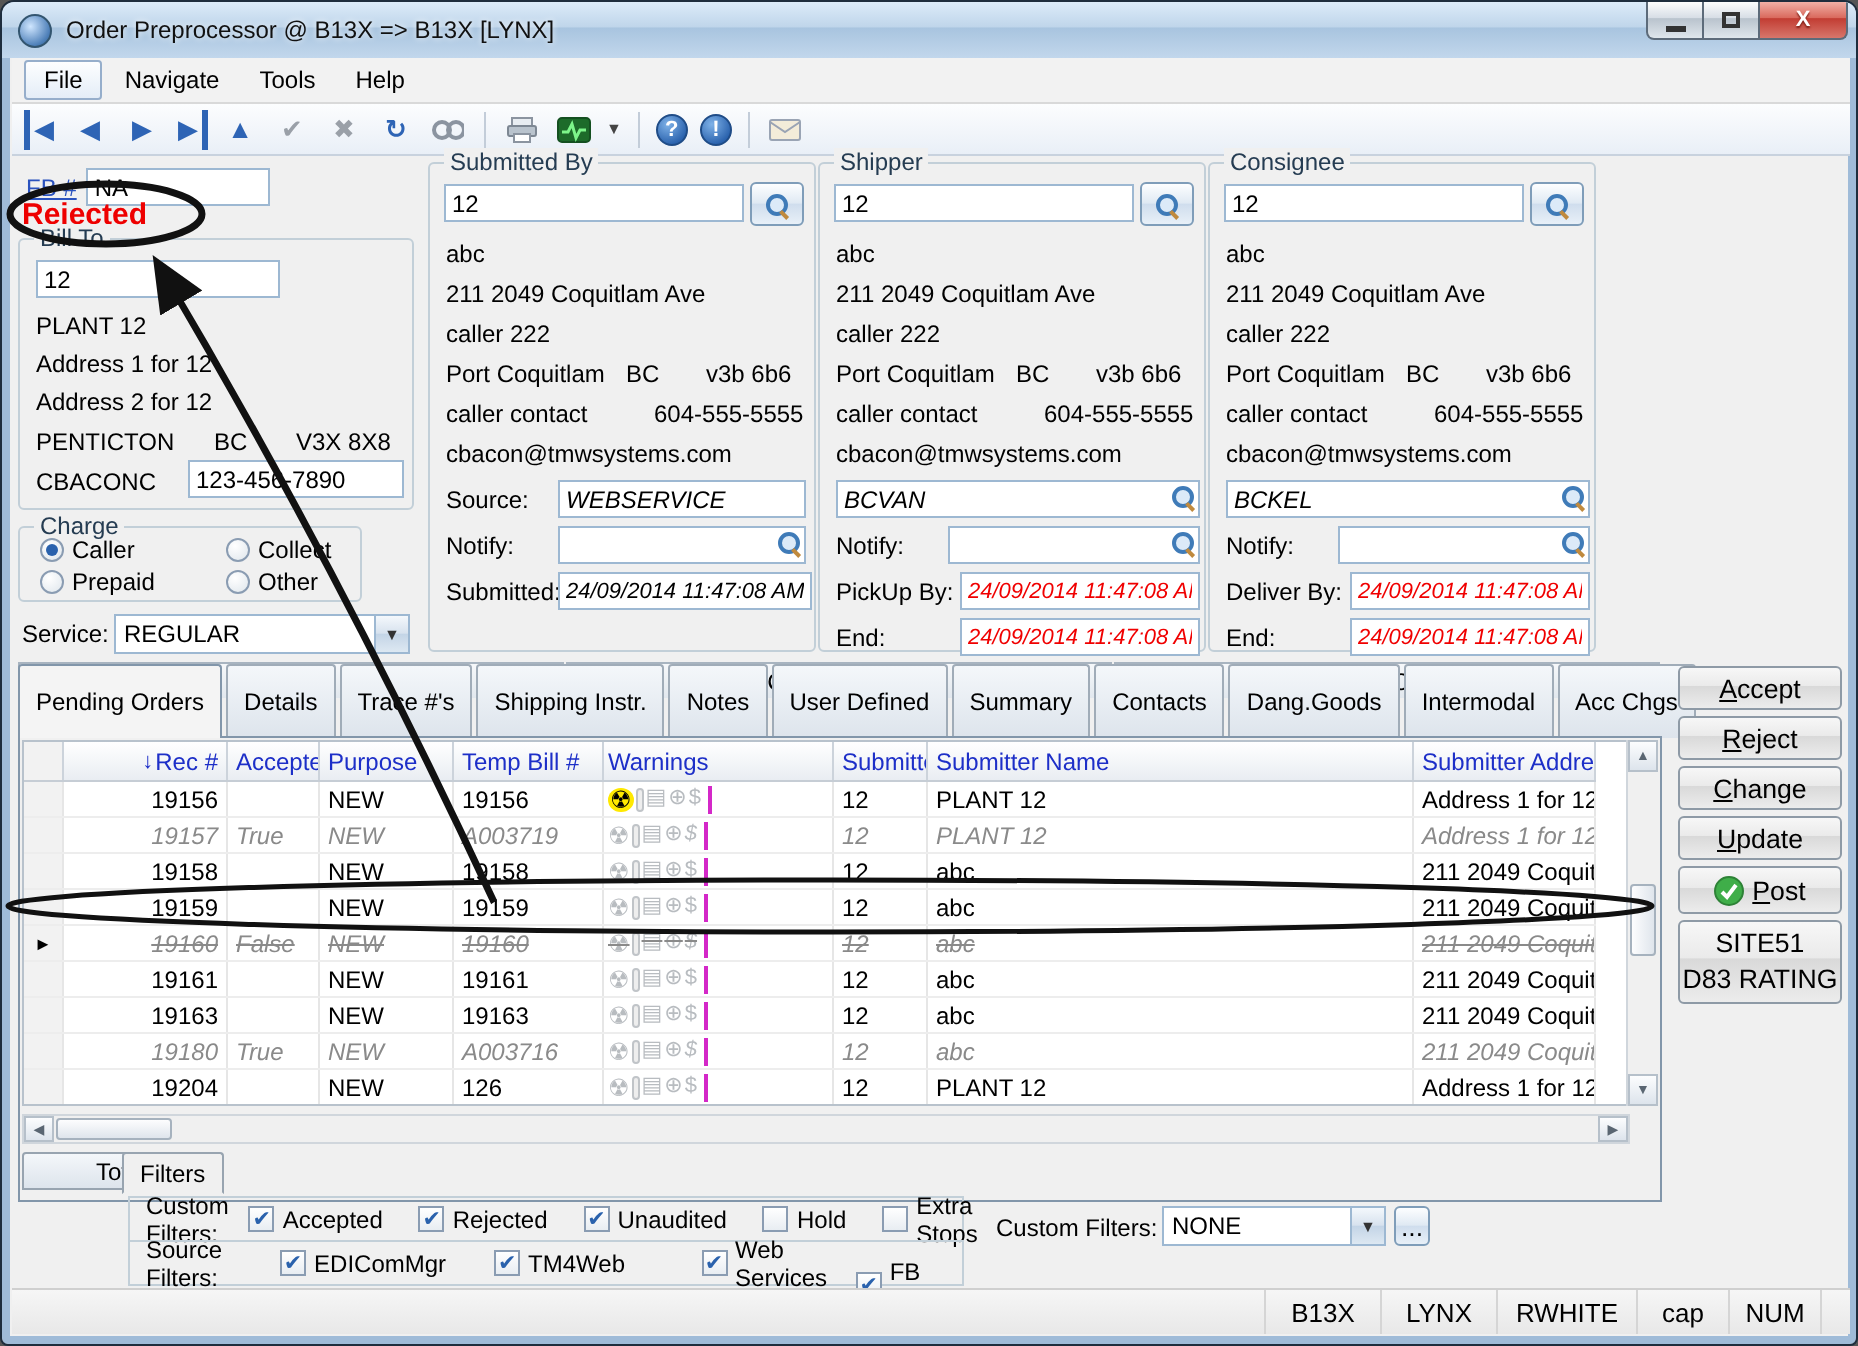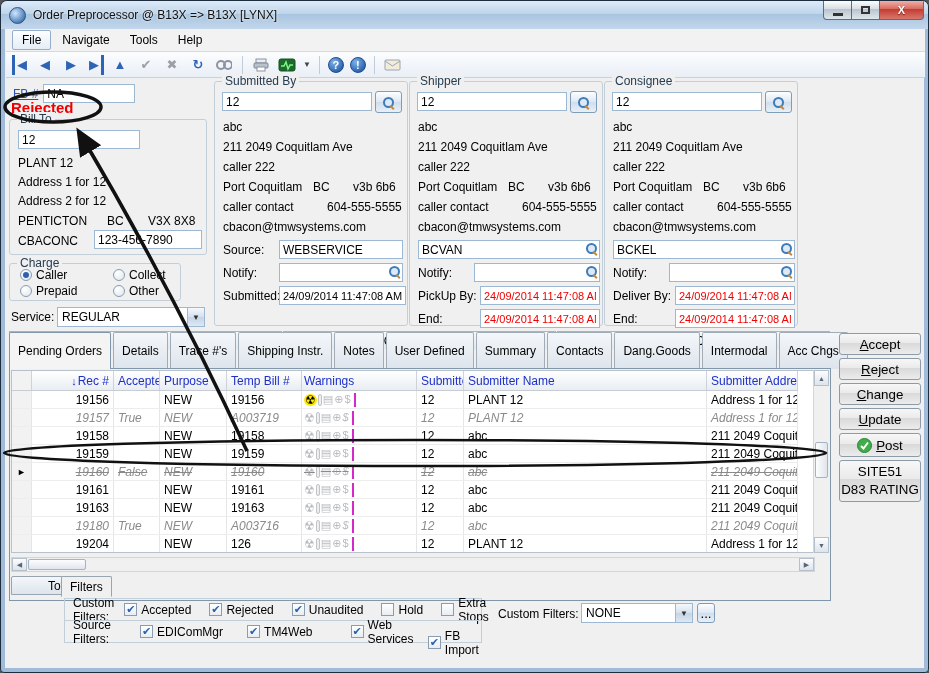--- a/index.html
+++ b/index.html
@@ -77,21 +77,21 @@
   .fb-link{color:#2a52be;text-decoration:underline;}
   .rejected{position:absolute;left:10px;top:98px;color:#ee0000;font-weight:bold;font-size:15px;}
   .bt-line{position:absolute;left:8px;}
   
   .party{position:absolute;top:80px;width:194px;height:245px;}
   .party .id-input{position:absolute;left:7px;top:10px;width:150px;}
   .party .sbtn{position:absolute;right:5px;top:9px;width:27px;height:22px;}
   .party .aline{position:absolute;left:8px;white-space:nowrap;}
   .party .frow{position:absolute;left:7px;right:6px;height:20px;}
   .party .frow .fieldlabel{position:absolute;left:1px;top:3px;}
-  .party .frow .tb{position:absolute;}
+  .party .frow .tb{position:absolute;font-style:italic;}
   
   .tabzone{position:absolute;left:8px;top:330px;width:822px;height:240px;}
   .toptabs{position:absolute;left:0;top:0;width:822px;height:18px;display:flex;}
   .toptab{flex:1;border:1px solid #a8b4c0;border-bottom:none;background:linear-gradient(#f6f8fa,#e2e8ee);
     display:flex;align-items:center;justify-content:center;margin-right:1px;text-align:right;}
   .maintabs{position:absolute;left:0;top:18px;width:822px;height:20px;display:flex;align-items:flex-end;}
   .mtab{height:18px;border:1px solid #a0acb8;border-bottom:none;border-radius:2px 2px 0 0;
     background:linear-gradient(#f4f7fa,#dde4ec);display:flex;align-items:center;justify-content:center;
     padding:18px 8px;margin-right:2px;white-space:nowrap;}
   .mtab.active{height:20px;background:#f4f4f4;border-color:#8296aa;font-weight:normal;z-index:2;}
@@ -657,20 +657,29 @@
       </label>
   </div>
 
   <span class="abs" style="left:497px;top:606px;">Custom Filters:</span>
   <div class="combo abs" style="left:580px;top:602px;width:112px;">
     <span class="cval">NONE</span>
     <span class="combo-btn">▼</span>
   </div>
   <button class="search-btn abs" style="left:696px;top:602px;width:18px;height:20px;">...</button>
 
+  <div class="statusbar">
+    <div class="sb-spacer"></div>
+    <div class="sb-cell" style="width:58px;">B13X</div>
+    <div class="sb-cell" style="width:58px;">LYNX</div>
+    <div class="sb-cell" style="width:70px;">RWHITE</div>
+    <div class="sb-cell" style="width:46px;">cap</div>
+    <div class="sb-cell" style="width:46px;">NUM</div>
+    <div class="sb-grip"></div>
+  </div>
 
   <svg class="annot" width="929" height="673" viewBox="0 0 929 673">
     <defs>
       <marker id="ah" markerWidth="10" markerHeight="10" refX="6.5" refY="3.5" orient="auto">
         <polygon points="0 0, 8 3.5, 0 7" fill="#111"></polygon>
       </marker>
     </defs>
     <ellipse cx="52" cy="106" rx="48" ry="15" fill="none" stroke="#111" stroke-width="3.5"></ellipse>
     <ellipse cx="414" cy="452" rx="411" ry="13" fill="none" stroke="#111" stroke-width="2.5"></ellipse>
     <path d="M246,450 Q168,282 78,131" fill="none" stroke="#111" stroke-width="3.5" marker-end="url(#ah)"></path>

